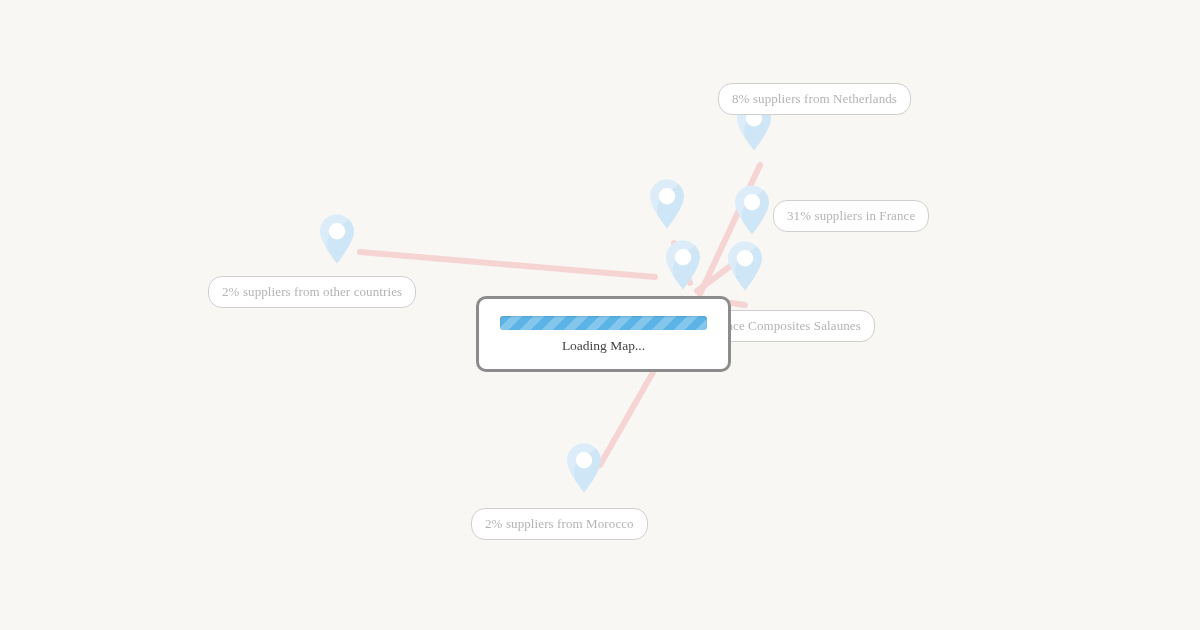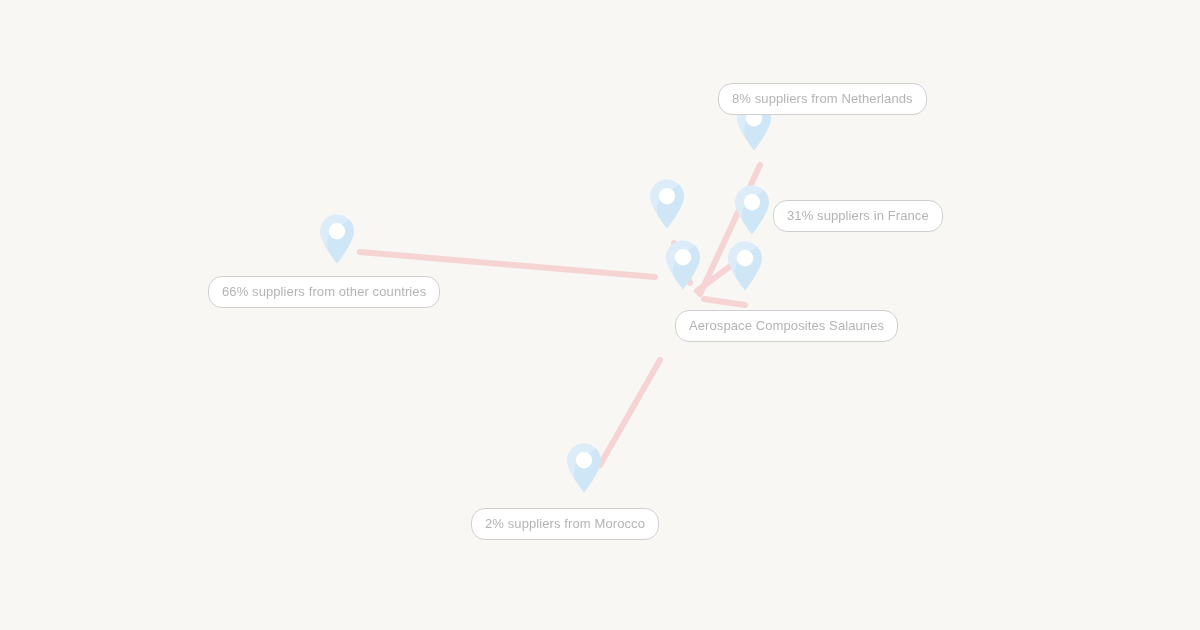--- a/index.html
+++ b/index.html
@@ -15,20 +15,21 @@
     position: relative;
   }
 
   #map-canvas {
     position: absolute;
     left: 0;
     top: 0;
     width: 1200px;
     height: 630px;
     background: #f8f7f4;
+    font-family: Liberation Serif, serif;
   }
 
   
   #connector-layer {
     position: absolute;
     left: 0;
     top: 0;
     width: 1200px;
     height: 630px;
     pointer-events: none;
@@ -166,19 +167,23 @@
           <path d="M20 1.5 C10.6 1.5 3 9.1 3 18.5 C3 29.5 20 50.5 20 50.5 C20 50.5 37 29.5 37 18.5 C37 9.1 29.4 1.5 20 1.5 Z" fill="#cfe6f7"></path>
           <path d="M20 1.5 C10.6 1.5 3 9.1 3 18.5 C3 24 7 31 11 37 C9 29 11 18 20 14 C27 11 33 6 34 3 C30 1.8 25 1.5 20 1.5 Z" fill="#ffffff" opacity="0.28"></path>
           <circle cx="20" cy="18.2" r="8.2" fill="#ffffff"></circle>
         </svg>
       </div>
     </div>
 
   <div id="labels-container">
       <div class="map-label" style="left: 718px; top: 83px;">8% suppliers from Netherlands</div>
       <div class="map-label" style="left: 773px; top: 200px;">31% suppliers in France</div>
-      <div class="map-label" style="left: 208px; top: 276px;">66% suppliers from other countries</div>
+      <div class="map-label" style="left: 208px; top: 276px;">2% suppliers from other countries</div>
       <div class="map-label" style="left: 675px; top: 310px;">Aerospace Composites Salaunes</div>
       <div class="map-label" style="left: 471px; top: 508px;">2% suppliers from Morocco</div>
     </div>
 
+  <div id="loading-modal" style="border-color: rgb(140, 140, 140);">
+    <div id="progress-track" style="background-color: rgb(91, 180, 229);"></div>
+    <div id="loading-text">Loading Map...</div>
+  </div>
 
 </div>
 
 </body></html>

